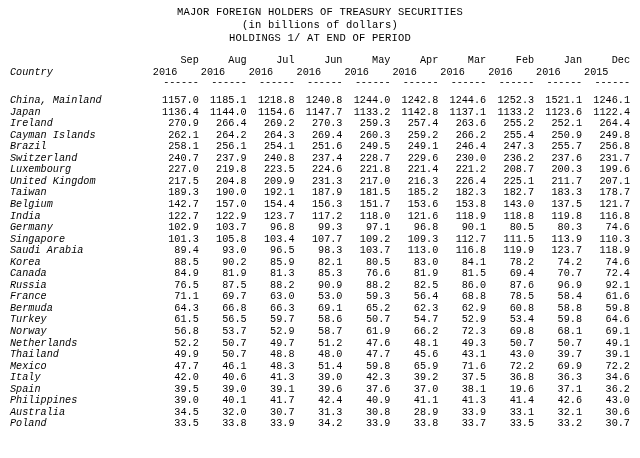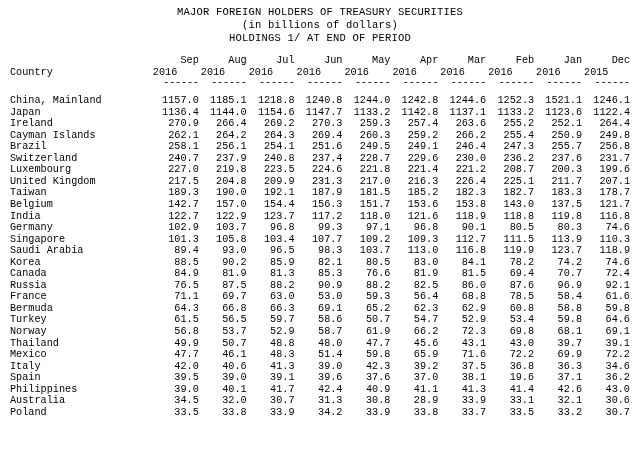--- a/index.html
+++ b/index.html
@@ -43,20 +43,21 @@
     padding: 0;
     margin: 0;
     font-weight: normal;
     white-space: pre;
     vertical-align: bottom;
   }
   .col-country {
     text-align: left;
     width: 152px;
     padding-right: 2px !important;
+    font-style: italic;
   }
   .col-num {
     text-align: right;
     width: 48px;
     padding-right: 2px !important;
   }
   .hdr-row td {
     text-align: right;
   }
   .hdr-row td.col-country {
@@ -398,20 +399,33 @@
           <td class="col-num">52.9</td>
           <td class="col-num">58.7</td>
           <td class="col-num">61.9</td>
           <td class="col-num">66.2</td>
           <td class="col-num">72.3</td>
           <td class="col-num">69.8</td>
           <td class="col-num">68.1</td>
           <td class="col-num">69.1</td>
         </tr>
         <tr class="data-row">
+          <td class="col-country">Netherlands</td>
+          <td class="col-num">52.2</td>
+          <td class="col-num">50.7</td>
+          <td class="col-num">49.7</td>
+          <td class="col-num">51.2</td>
+          <td class="col-num">47.6</td>
+          <td class="col-num">48.1</td>
+          <td class="col-num">49.3</td>
+          <td class="col-num">50.7</td>
+          <td class="col-num">50.7</td>
+          <td class="col-num">49.1</td>
+        </tr>
+        <tr class="data-row">
           <td class="col-country">Thailand</td>
           <td class="col-num">49.9</td>
           <td class="col-num">50.7</td>
           <td class="col-num">48.8</td>
           <td class="col-num">48.0</td>
           <td class="col-num">47.7</td>
           <td class="col-num">45.6</td>
           <td class="col-num">43.1</td>
           <td class="col-num">43.0</td>
           <td class="col-num">39.7</td>

